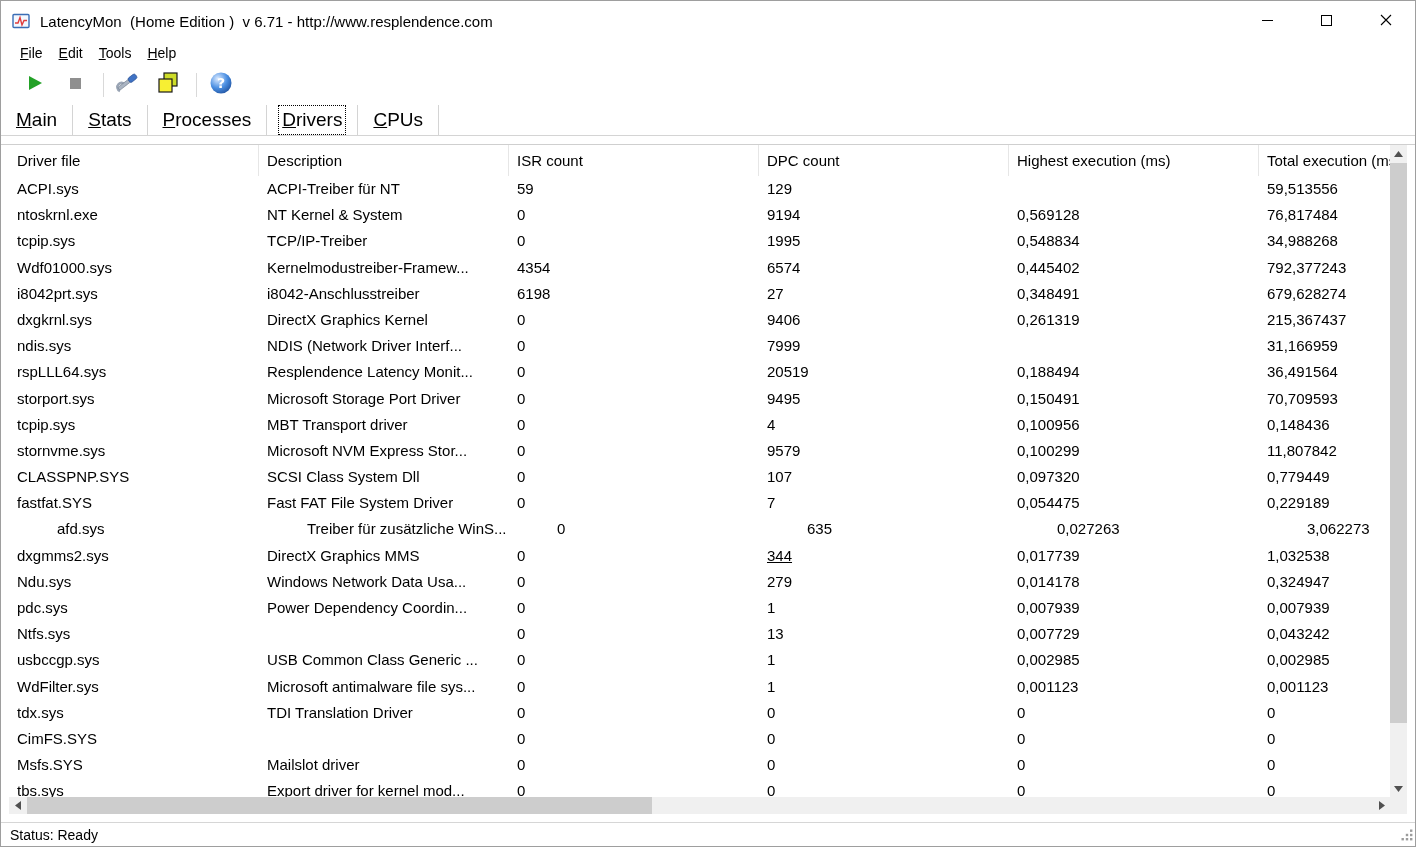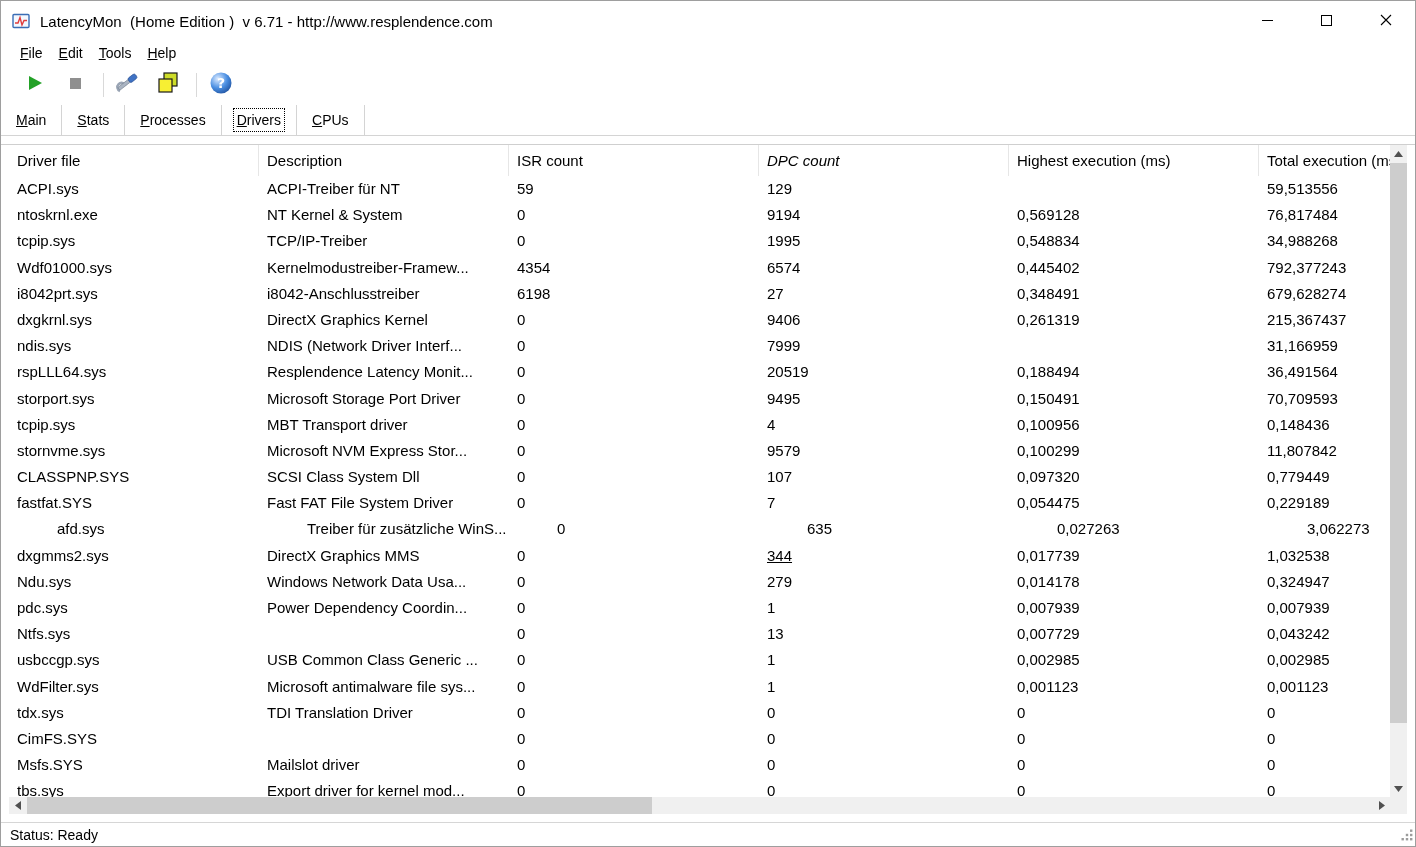--- a/index.html
+++ b/index.html
@@ -19,21 +19,21 @@
   .menu-item { font-size:14px; padding:3px 8px; }
   .ul { text-decoration:underline; }
 
   
   .toolbar { height:40px; display:flex; align-items:center; padding-left:16px; }
   .tool-btn { width:36px; height:34px; display:flex; align-items:center; justify-content:center; margin-right:4px; }
   .tool-sep { width:1px; height:24px; background:#d9d9d9; margin:0 6px; }
 
   
   .tabbar { height:31px; display:flex; align-items:stretch; border-bottom:1px solid #d4d4d4; }
-  .tab { display:flex; align-items:center; padding:0 15px; font-size:14px; border-right:1px solid #d4d4d4; }
+  .tab { display:flex; align-items:center; padding:0 15px; font-size:19px; border-right:1px solid #d4d4d4; }
   .tab.active .tab-label { outline:1px dotted #000; outline-offset:3px; }
   .divider { height:9px; border-bottom:1px solid #cfcfcf; }
 
   
   .listview { position:absolute; left:8px; top:144px; width:1398px; height:669px; background:#fff; }
   .lv-header { position:absolute; top:0; left:0; right:17px; height:31px; display:flex; overflow:hidden; background:#fff; }
   .hcell { flex:0 0 auto; font-size:15px; display:flex; align-items:center; padding-left:8px;
            border-right:1px solid #e6e6e6; white-space:nowrap; overflow:hidden; }
   .lv-body { position:absolute; top:31px; left:0; right:17px; bottom:17px; overflow:hidden; }
   .lv-row { display:flex; height:26.2px; }
@@ -170,21 +170,21 @@
         <span class="tab-label"><span class="ul">C</span>PUs</span>
       </div>
     </div>
   <div class="divider"></div>
 
   <div class="listview">
     <div class="lv-header">
         <div class="hcell" style="width: 250px;">Driver file</div>
         <div class="hcell" style="width: 250px;">Description</div>
         <div class="hcell" style="width: 250px;">ISR count</div>
-        <div class="hcell" style="width: 250px; font-style: italic;">DPC count</div>
+        <div class="hcell" style="width: 250px;">DPC count</div>
         <div class="hcell" style="width: 250px;">Highest execution (ms)</div>
         <div class="hcell" style="width: 250px;">Total execution (ms)</div>
       </div>
     <div class="lv-body">
         <div class="lv-row">
           <div class="cell" style="width: 250px;">ACPI.sys</div>
           <div class="cell" style="width: 250px;">ACPI-Treiber für NT</div>
           <div class="cell" style="width: 250px;">59</div>
           <div class="cell" style="width: 250px;">129</div>
           <div class="cell" style="width: 250px; margin-top: 40px;">1,262822</div>

